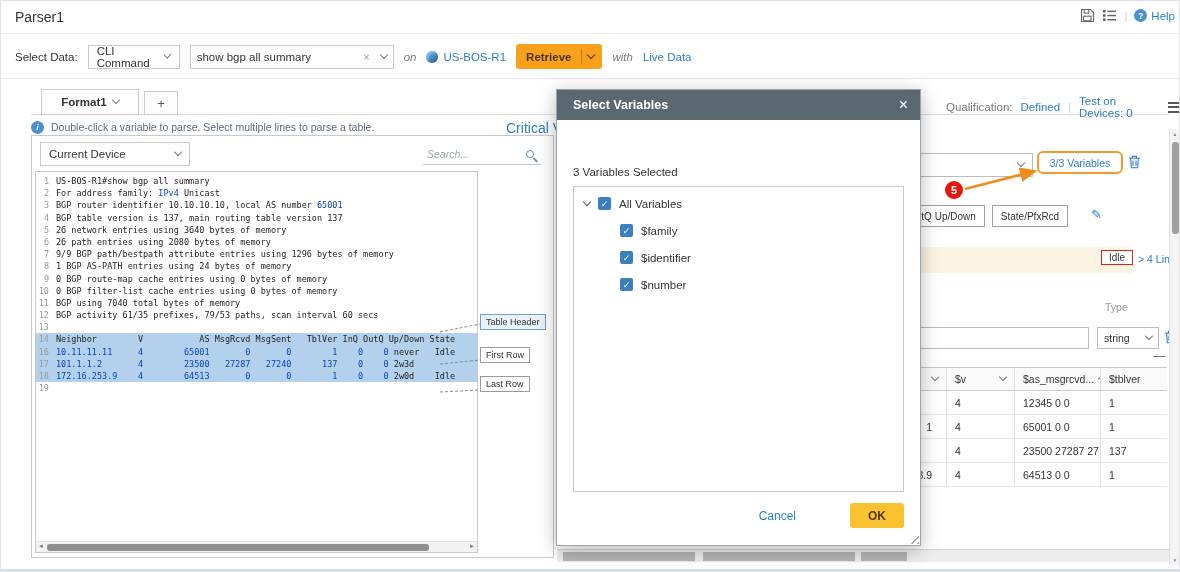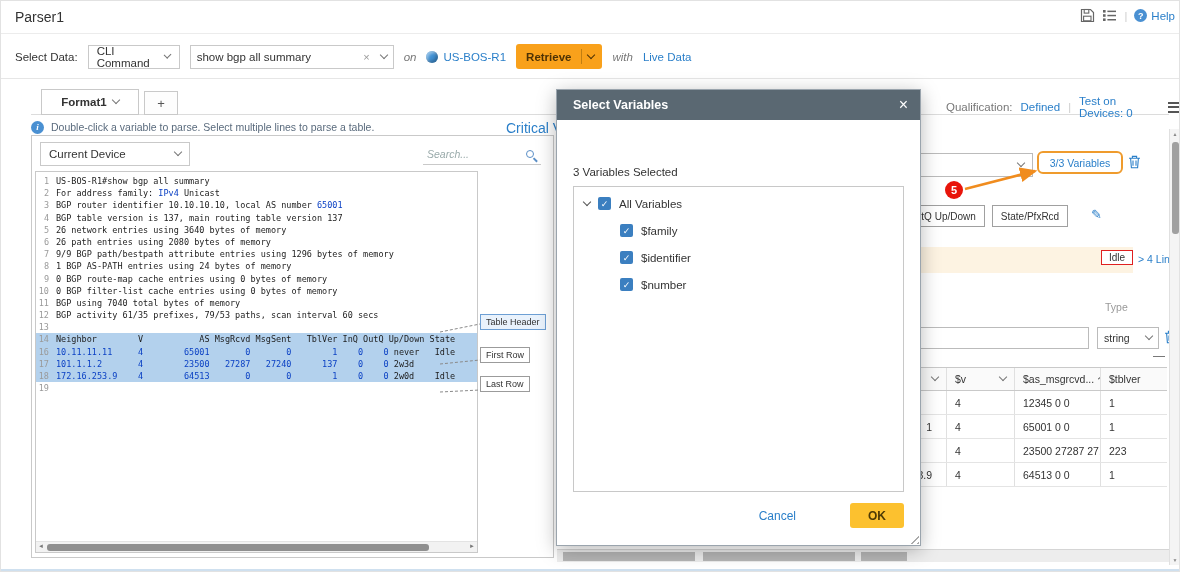--- a/index.html
+++ b/index.html
@@ -311,21 +311,21 @@
         <div class="trr">
           <div class="tc c0">1</div>
           <div class="tc c1">4</div>
           <div class="tc c2">65001 0 0</div>
           <div class="tc c3">1</div>
         </div>
         <div class="trr">
           <div class="tc c0"></div>
           <div class="tc c1">4</div>
           <div class="tc c2">23500 27287 27...</div>
-          <div class="tc c3">223</div>
+          <div class="tc c3">137</div>
         </div>
         <div class="trr">
           <div class="tc c0">3.9</div>
           <div class="tc c1">4</div>
           <div class="tc c2">64513 0 0</div>
           <div class="tc c3">1</div>
         </div>
       </div>
   </div>
   <div class="bstrip">

